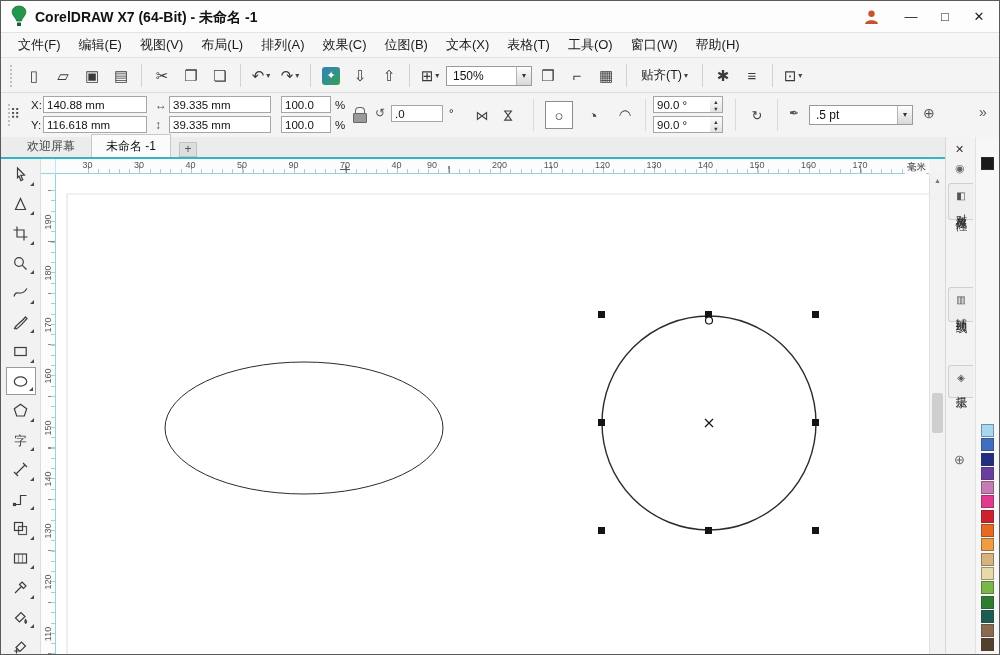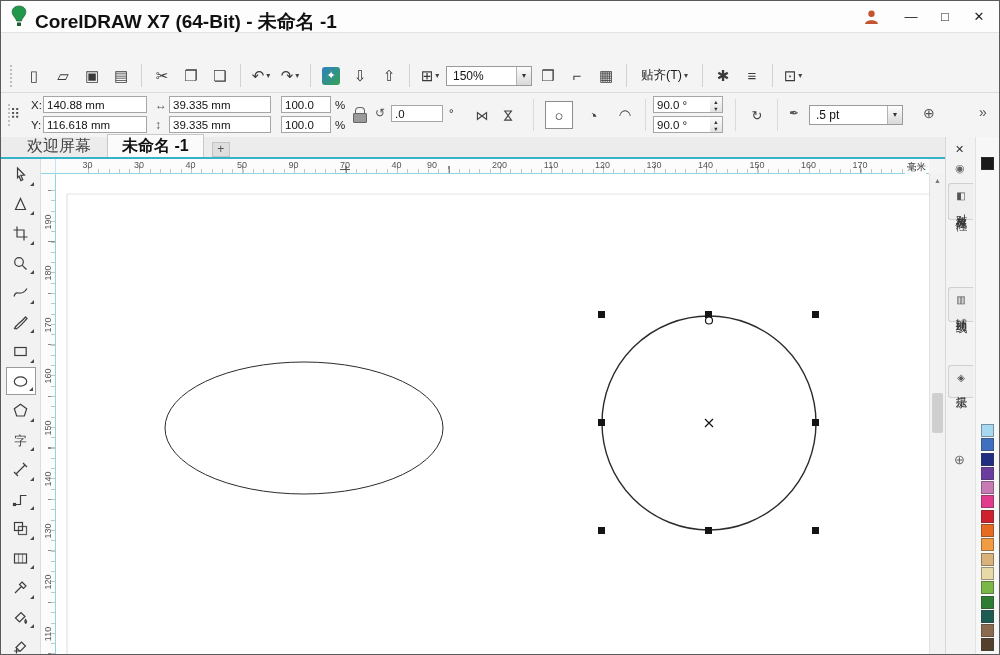--- a/index.html
+++ b/index.html
@@ -3,21 +3,21 @@
 <meta charset="utf-8">
 <style>
   html,body{margin:0;padding:0;background:#cfcfcf;}
   #app{position:relative;width:1000px;height:655px;background:#f4f4f4;overflow:hidden;
        font-family:"Liberation Sans",sans-serif;border:1px solid #5a5a5a;box-sizing:border-box;}
   .g{display:inline-block;}
 
   
   .titlebar{position:absolute;left:0;top:0;width:100%;height:31px;background:#fdfdfd;border-bottom:1px solid #e3e3e3;}
   .logo{position:absolute;left:8px;top:4px;}
-  .title{position:absolute;left:34px;top:8px;font-size:19px;font-weight:700;color:#111;}
+  .title{position:absolute;left:34px;top:8px;font-size:14px;font-weight:700;color:#111;}
   .user{position:absolute;left:862px;top:8px;}
   .winbtn{position:absolute;top:0;width:34px;height:30px;text-align:center;line-height:30px;font-size:14px;color:#222;cursor:default;}
   .winbtn .g{font-size:13px;}
 
   
   .menubar{position:absolute;left:0;top:32px;width:100%;height:25px;background:#f7f7f7;border-bottom:1px solid #e2e2e2;
            display:flex;align-items:center;padding-left:8px;box-sizing:border-box;}
   .menu-item{padding:3px 9px;font-size:13px;color:#1a1a1a;}
 
   
@@ -53,22 +53,22 @@
   .spin{position:absolute;width:13px;height:17px;border:1px solid #a6a6a6;border-left:none;background:linear-gradient(#fcfcfc,#e2e2e2);
         display:flex;flex-direction:column;align-items:center;justify-content:center;color:#333;box-sizing:border-box;}
   .spin .g{font-size:6.5px;line-height:7px;}
   .rot90{transform:rotate(90deg);}
   .lock-arch{width:8px;height:5px;border:1px solid #666;border-bottom:none;border-radius:4px 4px 0 0;}
   .lock-body{width:12px;height:8px;background:#9a9a9a;border:1px solid #666;border-radius:1px;}
 
   
   .tabrow{position:absolute;left:0;top:136px;width:944px;height:22px;background:#ececec;border-bottom:2px solid #35b3c9;box-sizing:border-box;}
   .tabs{display:flex;align-items:flex-end;height:20px;padding-left:12px;gap:2px;}
-  .tab{padding:2px 14px;font-size:16px;color:#444;height:18px;display:flex;align-items:center;}
-  .tab.active{background:#fbfbfb;border:1px solid #c8c8c8;border-bottom:none;color:#111;font-weight:bold;}
+  .tab{padding:2px 14px;font-size:12px;color:#444;height:18px;display:flex;align-items:center;}
+  .tab.active{background:#fbfbfb;border:1px solid #c8c8c8;border-bottom:none;color:#111;}
   .newtab{width:18px;height:15px;background:#dedede;border:1px solid #c3c3c3;text-align:center;line-height:13px;
           font-size:12px;color:#555;margin-left:6px;box-sizing:border-box;}
 
   
   .ruler-corner{position:absolute;left:40px;top:158px;width:15px;height:15px;background:#fafafa;
                 border-right:1px solid #bfe7f0;border-bottom:1px solid #8fd4e6;box-sizing:border-box;}
   .hruler{position:absolute;left:55px;top:158px;width:873px;height:15px;background:#fcfcfc;border-bottom:1px solid #8fd4e6;box-sizing:border-box;
      background-image:repeating-linear-gradient(to right,#c4c4c4 0 1px,transparent 1px 10.3px),
                       repeating-linear-gradient(to right,#8a8a8a 0 1px,transparent 1px 51.5px);
      background-size:100% 4px,100% 7px;background-position:31.5px 10px,31.5px 7px;background-repeat:no-repeat;}
@@ -125,20 +125,34 @@
     <span class="title">CorelDRAW X7 (64-Bit) - 未命名 -1</span>
     <svg class="user" width="17" height="17" viewBox="0 0 16 16">
       <circle cx="8" cy="4.5" r="3" fill="#c4532f"></circle>
       <path d="M2 14 C2 9.5 14 9.5 14 14 Z" fill="#c4532f"></path>
     </svg>
     <div class="winbtn" style="left:893px"><span class="g">—</span></div>
     <div class="winbtn" style="left:927px"><span class="g">□</span></div>
     <div class="winbtn" style="left:961px"><span class="g">✕</span></div>
   </div>
 
+  <div class="menubar">
+      <span class="menu-item">文件(F)</span>
+      <span class="menu-item">编辑(E)</span>
+      <span class="menu-item">视图(V)</span>
+      <span class="menu-item">布局(L)</span>
+      <span class="menu-item">排列(A)</span>
+      <span class="menu-item">效果(C)</span>
+      <span class="menu-item">位图(B)</span>
+      <span class="menu-item">文本(X)</span>
+      <span class="menu-item">表格(T)</span>
+      <span class="menu-item">工具(O)</span>
+      <span class="menu-item">窗口(W)</span>
+      <span class="menu-item">帮助(H)</span>
+    </div>
 
   <div class="toolbar">
     <div class="grip"></div>
     <div class="tb-items">
         <div class="tb-btn">
           <span class="tb-ic">▯</span>
         </div>
         <div class="tb-btn">
           <span class="tb-ic">▱</span>
         </div>
@@ -293,21 +307,21 @@
         <span class="g">▾</span>
       </div>
 
     <div class="pb-sep" style="left:734px"></div>
     <div class="pb-btn" style="left:744px;top:11px;width:24px;height:22px">
         <span class="g">↻</span>
       </div>
     <div class="pb-sep" style="left:776px"></div>
 
     <span class="g pb-ic" style="left:788px;top:13px">✒</span>
-    <div class="combo" style="position:absolute;left:808px;top:12px;width:94px">
+    <div class="combo" style="position:absolute;left:808px;top:12px;width:104px">
       <span class="combo-val">.5 pt</span>
       <span class="combo-btn g">▾</span>
     </div>
 
     <span class="g pb-ic" style="left:922px;top:12px;font-size:14px">⊕</span>
     <span class="g pb-ic" style="left:978px;top:11px;font-size:14px">»</span>
   </div>
 
   <div class="tabrow">
     <div class="tabs">

